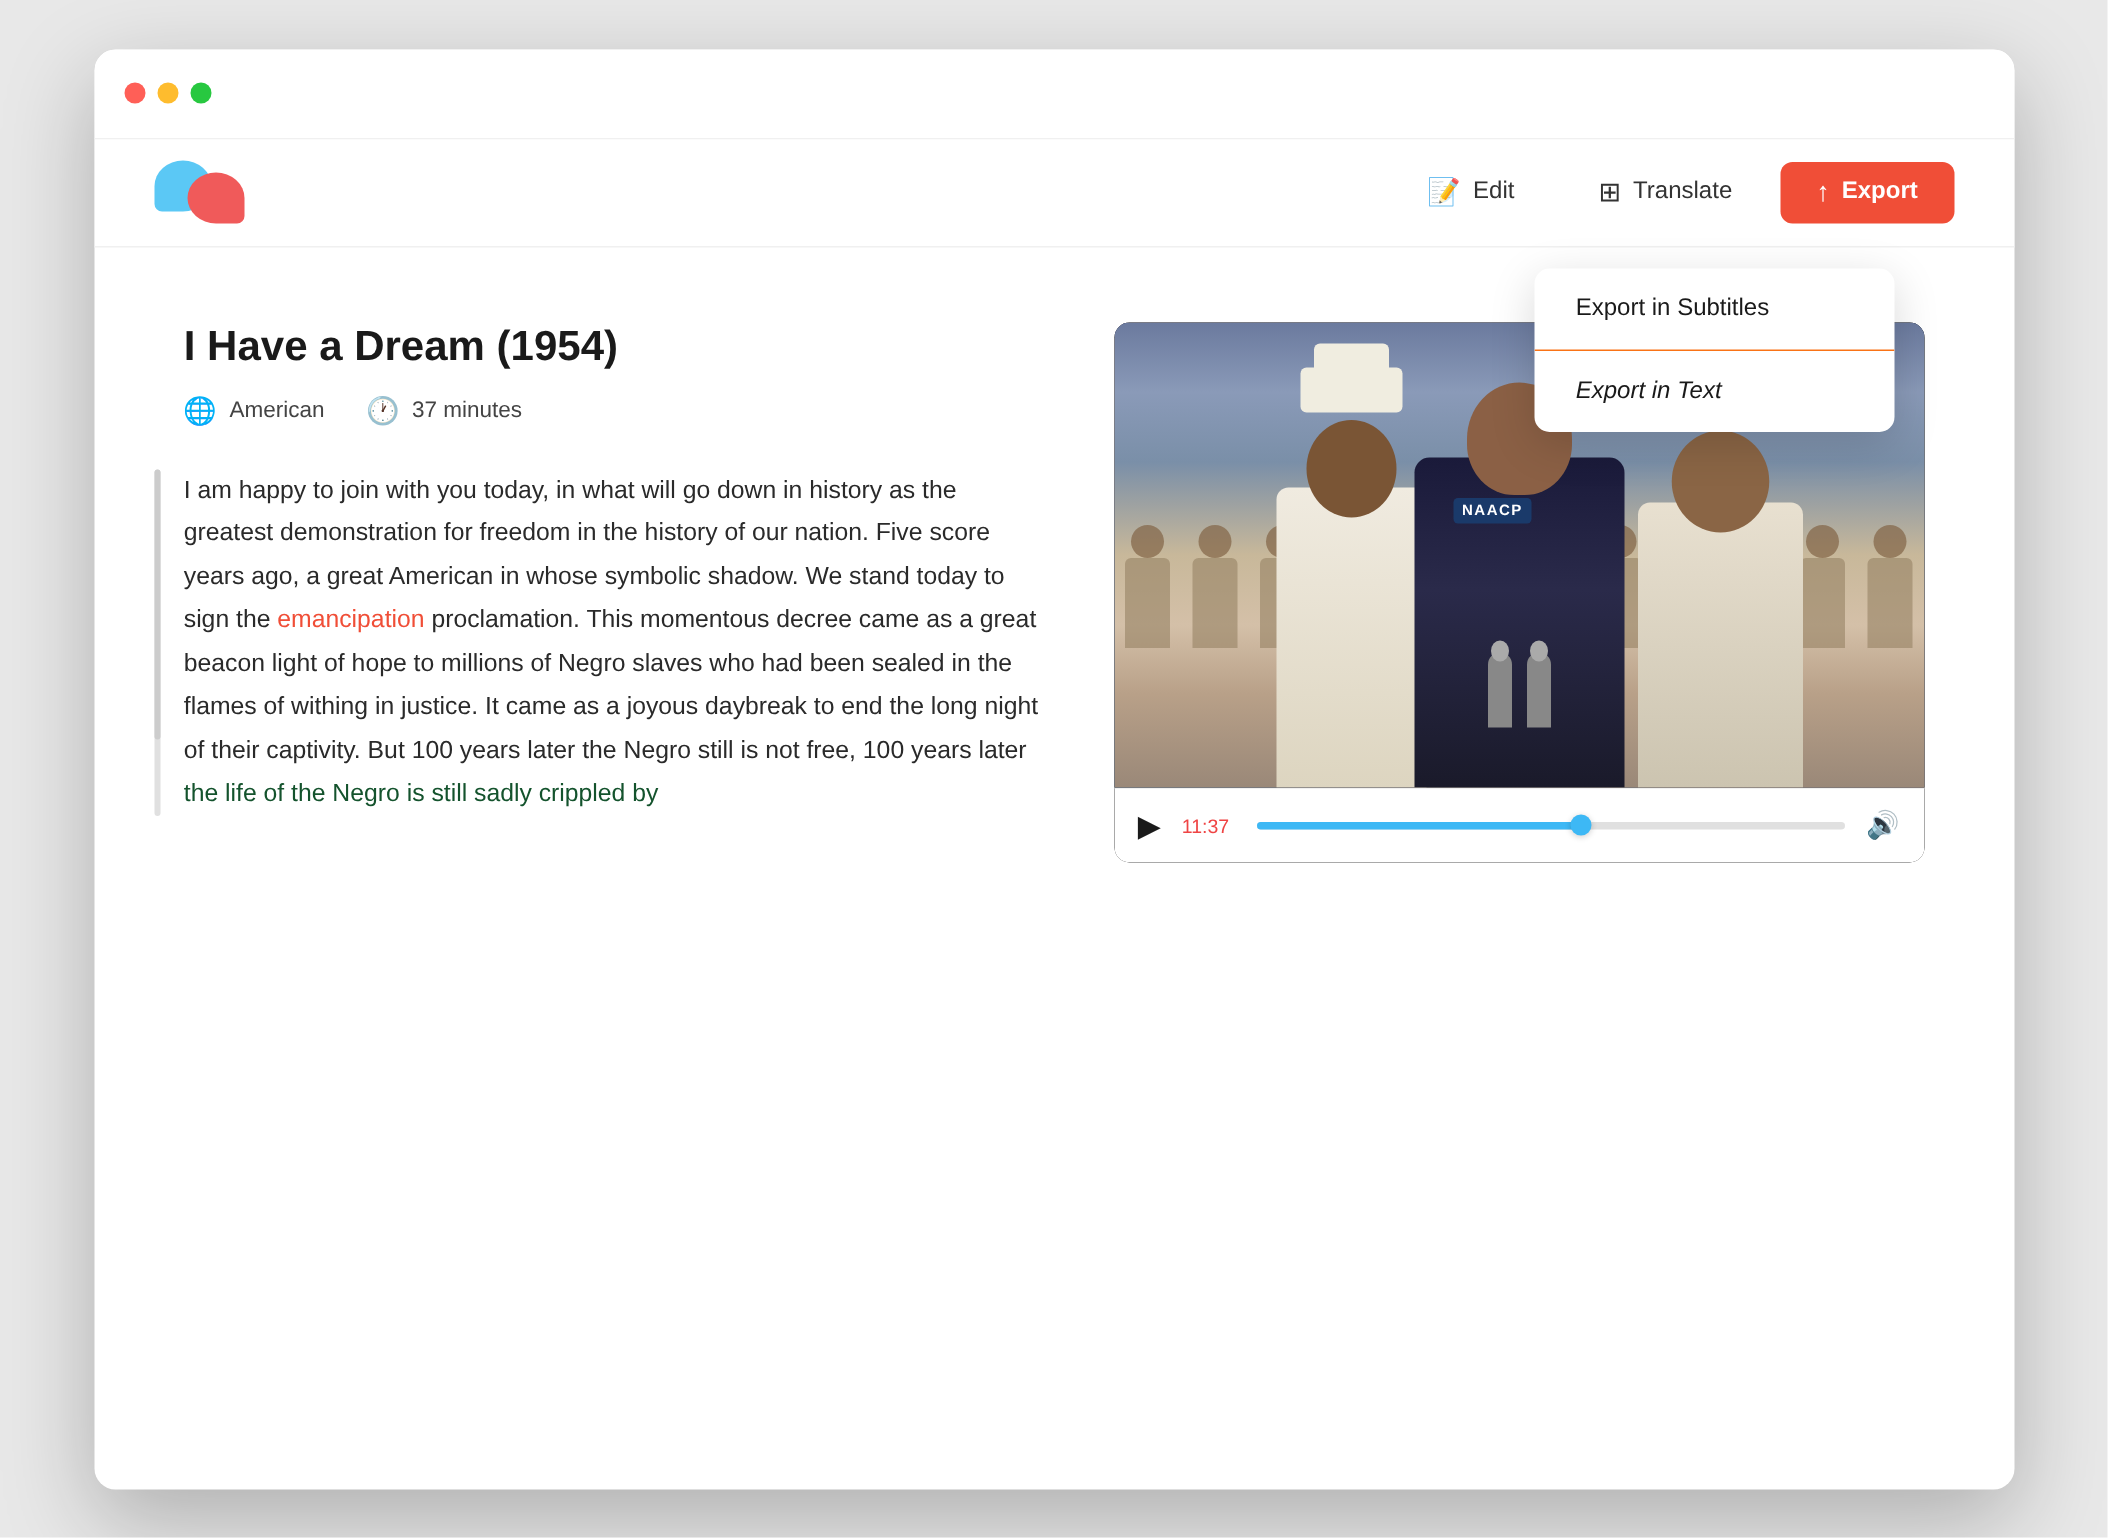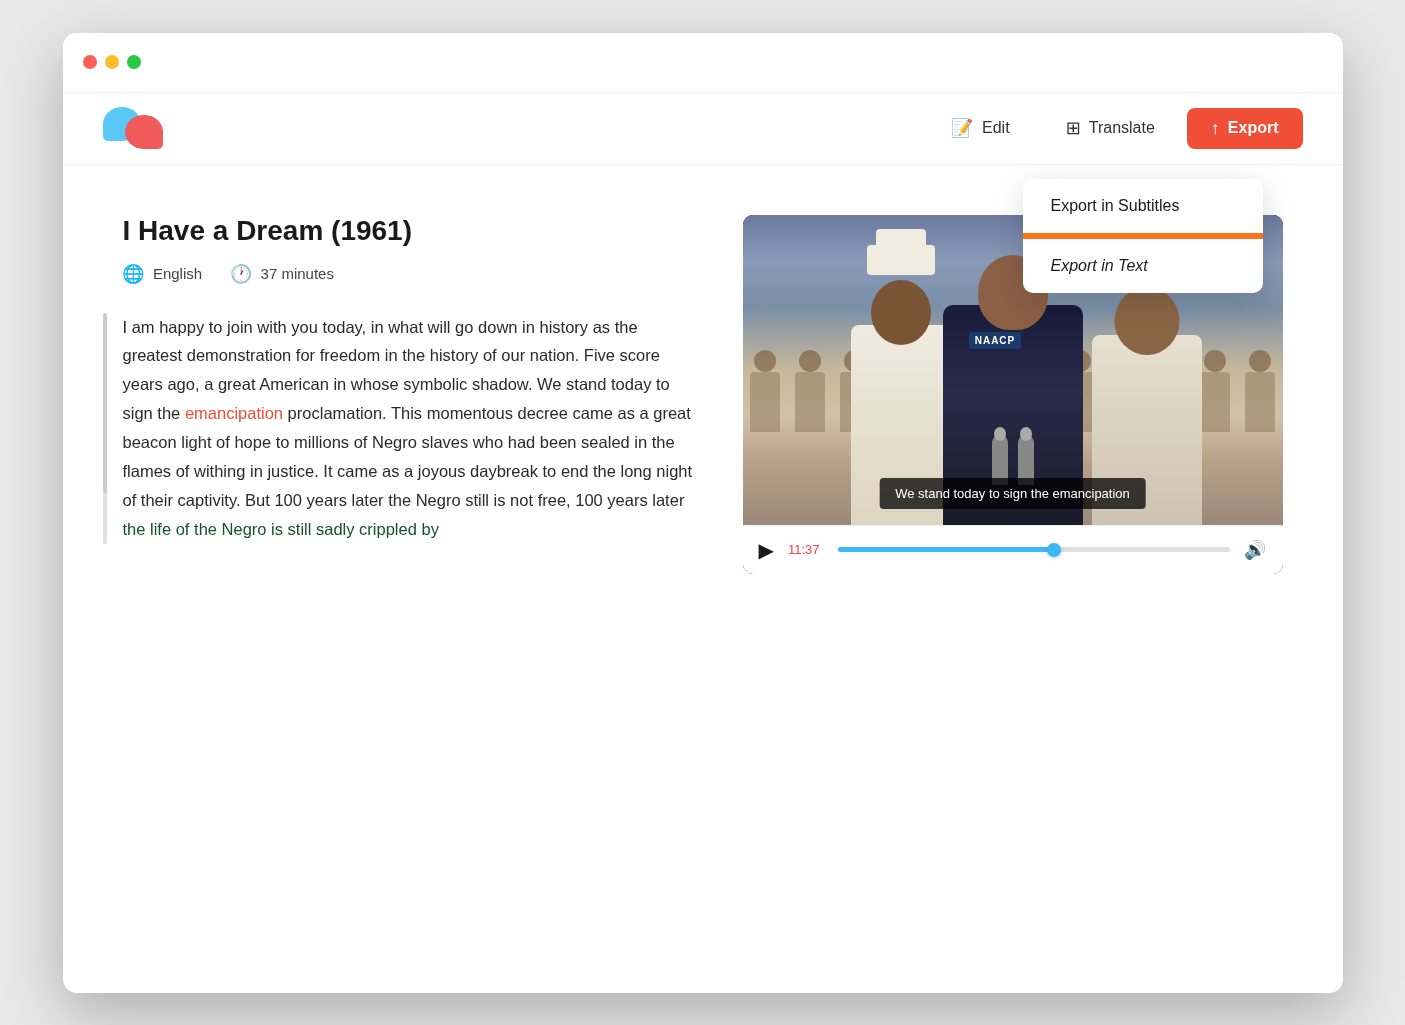--- a/index.html
+++ b/index.html
@@ -137,21 +137,21 @@
       min-width: 240px;
       z-index: 100;
       overflow: hidden;
     }
 
     .dropdown-item {
       padding: 18px 28px;
       font-size: 16px;
       color: #1a1a1a;
       cursor: pointer;
-      border-bottom: 6px solid #f97316;
+      border-bottom: 1px solid #f97316;
       font-weight: 400;
     }
 
     .dropdown-item:last-child {
       border-bottom: none;
       font-style: italic;
     }
 
     
     .content {
@@ -561,26 +561,26 @@
       <div class="dropdown-menu">
         <div class="dropdown-item">Export in Subtitles</div>
         <div class="dropdown-item">Export in Text</div>
       </div>
     </div>
   </div>
 
   <div class="content">
 
     <div class="left-panel">
-      <h1 class="doc-title">I Have a Dream (1961)</h1>
+      <h1 class="doc-title">I Have a Dream (1954)</h1>
 
       <div class="doc-meta">
         <div class="meta-item">
           <span class="meta-icon">🌐</span>
-          <span>English</span>
+          <span>American</span>
         </div>
         <div class="meta-item">
           <span class="meta-icon">🕐</span>
           <span>37 minutes</span>
         </div>
       </div>
 
       <div class="scroll-container">
         <div class="scroll-bar">
           <div class="scroll-thumb"></div>
@@ -627,21 +627,20 @@
             </div>
 
             <div class="naacp-badge">NAACP</div>
 
             <div class="mic-area">
               <div class="mic"></div>
               <div class="mic"></div>
             </div>
           </div>
 
-          <div class="subtitle-overlay">We stand today to sign the emancipation</div>
         </div>
 
         <div class="video-controls">
           <button class="play-btn">▶</button>
           <span class="time-label">11:37</span>
           <div class="progress-bar">
             <div class="progress-fill">
               <div class="progress-thumb"></div>
             </div>
           </div>

